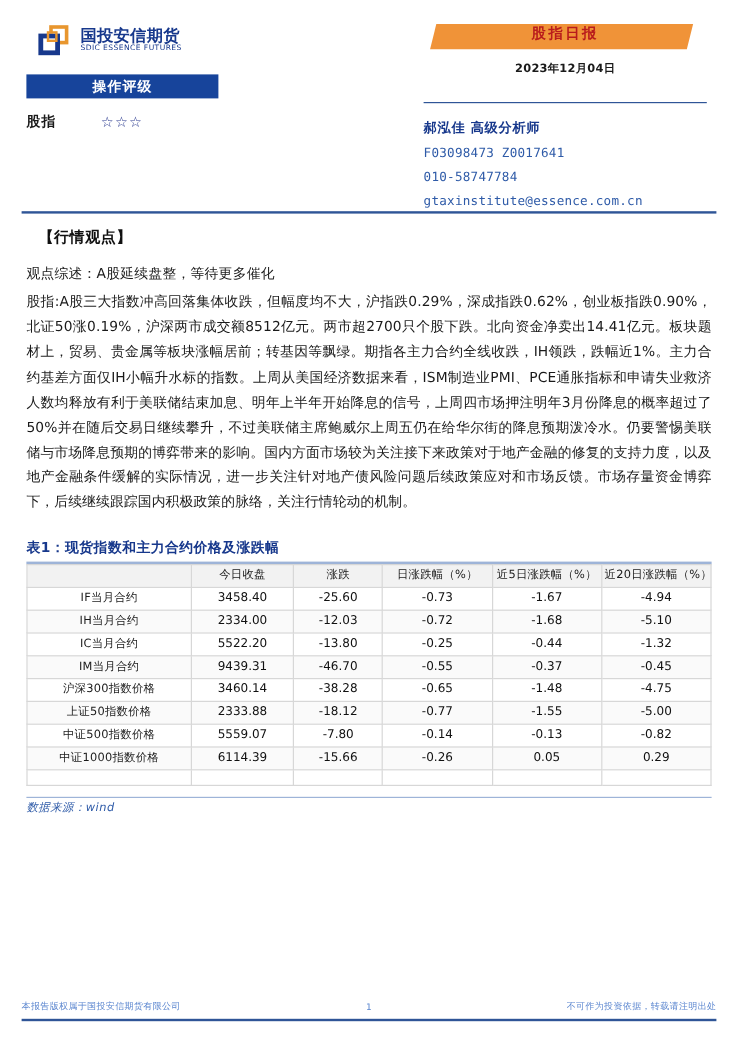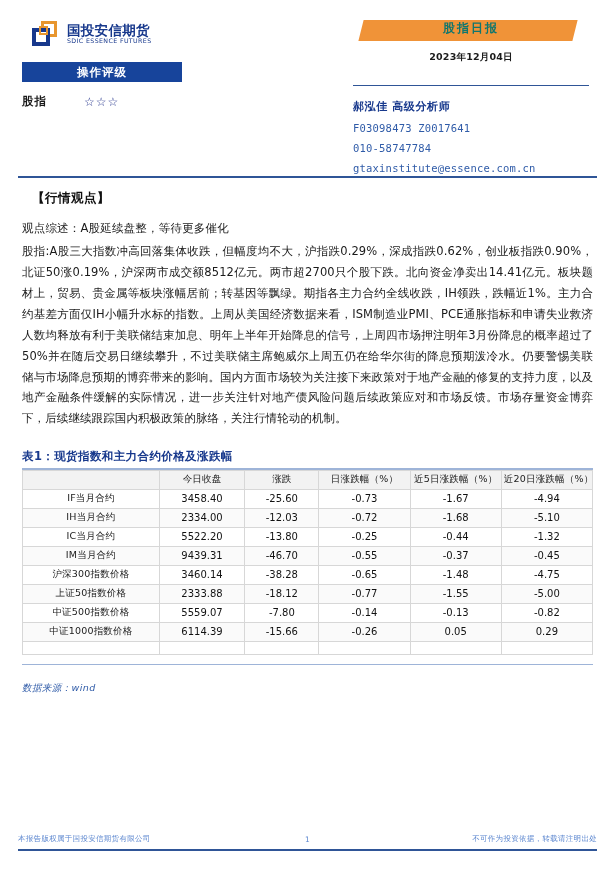--- a/index.html
+++ b/index.html
@@ -153,21 +153,21 @@
   }
   .title-banner-text {
     position: absolute;
     left: 0;
     top: 0;
     width: 236px;
     height: 17px;
     display: flex;
     align-items: center;
     justify-content: center;
-    color: #0f766e;
+    color: #b91c1c;
     font-size: 12px;
     font-weight: bold;
     letter-spacing: 2px;
   }
 
   .date-row {
     margin-top: 9px;
     width: 236px;
     text-align: center;
     font-size: 9.5px;
@@ -293,21 +293,21 @@
   col.c3 { width: 16.0%; }
   col.c4 { width: 16.0%; }
   col.c5 { width: 16.0%; }
 
   .source-rule {
     margin-top: 9px;
     height: 1.4px;
     background: #9EB4D8;
   }
   .source-note {
-    margin-top: 17px;
+    margin-top: 2px;
     font-size: 9.5px;
     font-style: italic;
     color: #2F5BA8;
     letter-spacing: 0.4px;
   }
 
   
   .footer {
     position: absolute;
     left: 0;

